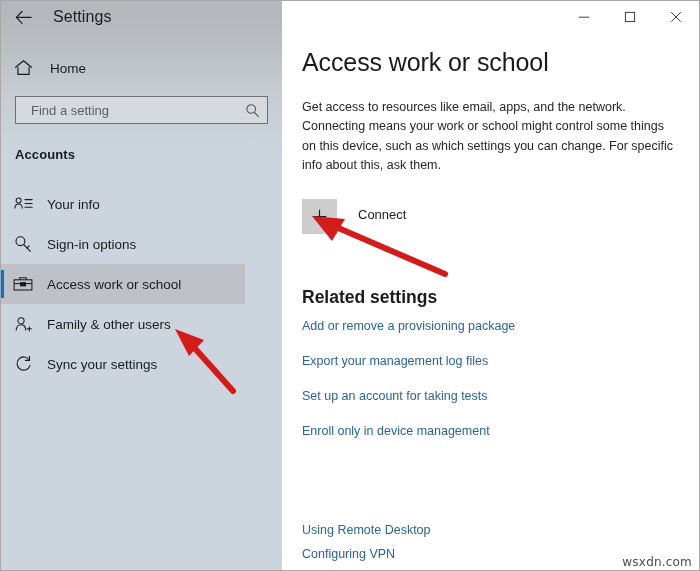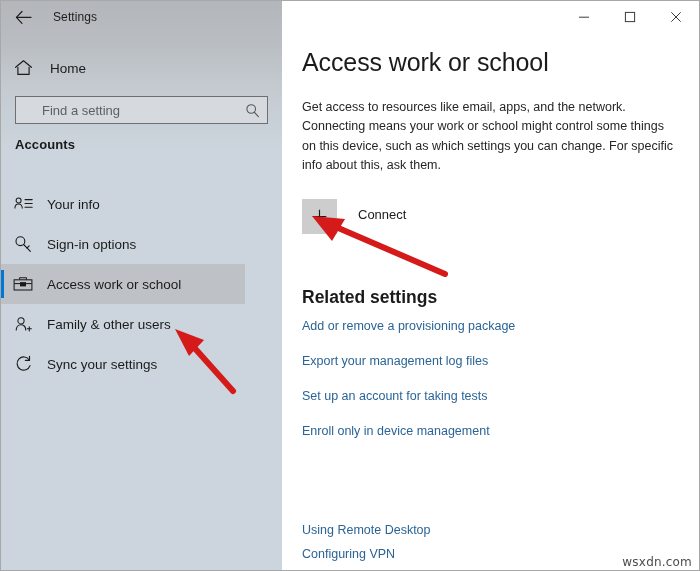--- a/index.html
+++ b/index.html
@@ -40,21 +40,21 @@
     display: flex;
     align-items: center;
   }
   #back-button {
     width: 44px; height: 30px;
     display: flex; align-items: center; justify-content: center;
     cursor: default;
   }
   #back-button svg { display: block; }
   #settings-title {
-    font-size: 12px;
+    font-size: 16px;
     color: #1d1d1d;
     letter-spacing: 0.1px;
     margin-left: 8px;
   }
 
   
   #home-row {
     position: absolute;
     left: 0; top: 48px;
     width: 281px; height: 38px;
@@ -84,32 +84,32 @@
     cursor: text;
   }
   #search-input {
     flex: 1;
     border: none;
     outline: none;
     background: transparent;
     font-family: "Liberation Sans", sans-serif;
     font-size: 13px;
     color: #5c5f63;
-    padding-left: 26px;
+    padding-left: 15px;
   }
   #search-input::placeholder { color: #5c5f63; opacity: 1; }
   #search-icon {
     width: 30px;
     display: flex; align-items: center; justify-content: center;
   }
 
   
   #accounts-heading {
     position: absolute;
-    left: 14px; top: 136px;
+    left: 14px; top: 146px;
     font-size: 13px;
     font-weight: bold;
     color: #1a1a1a;
     letter-spacing: 0.1px;
   }
 
   
   #nav-list {
     position: absolute;
     left: 0; top: 183px;

